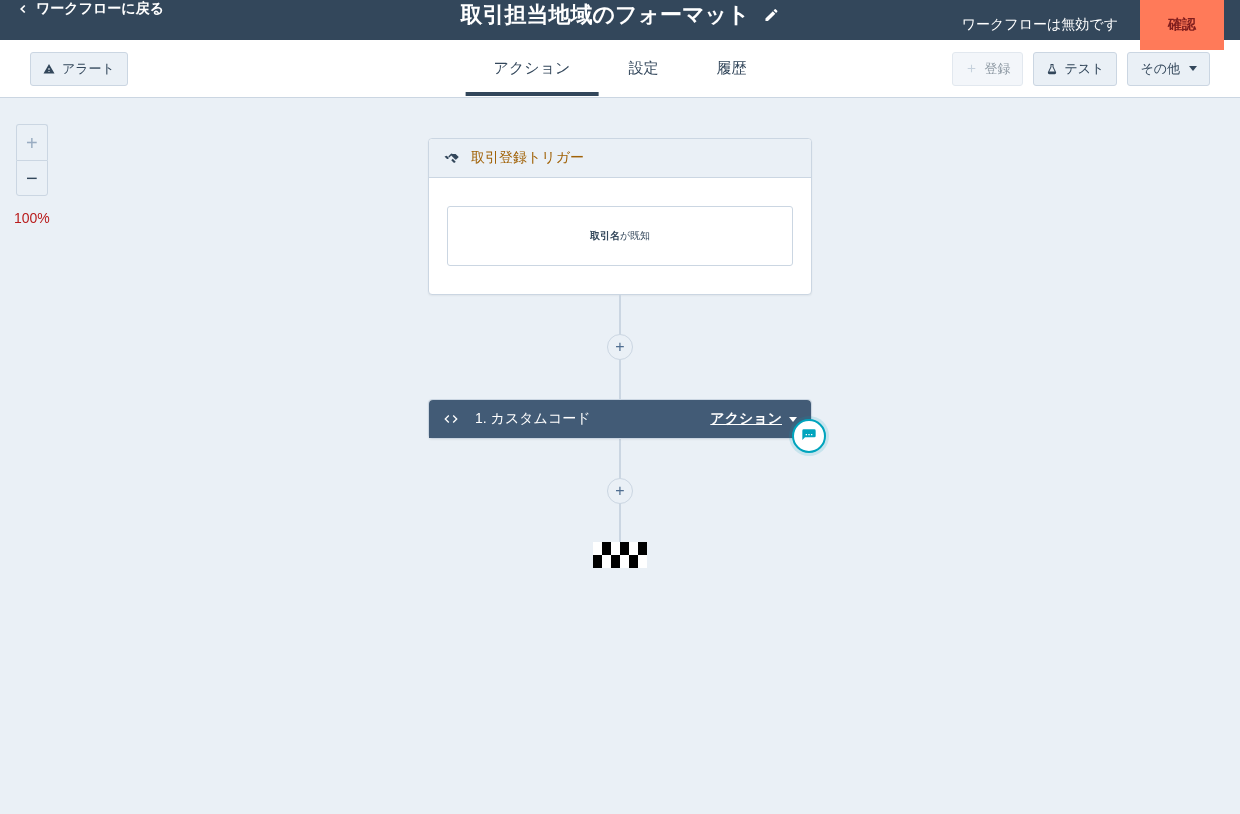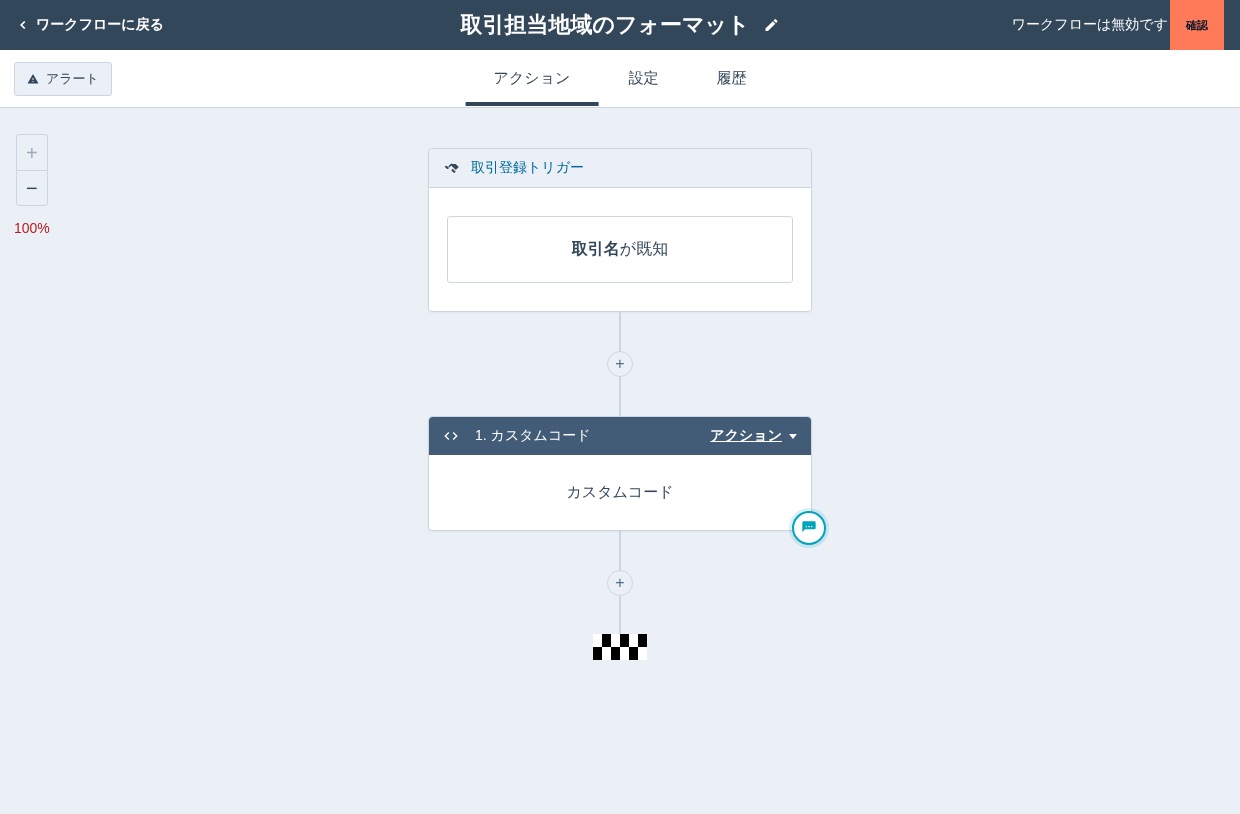--- a/index.html
+++ b/index.html
@@ -7,23 +7,23 @@
   font-family: -apple-system, BlinkMacSystemFont, "Segoe UI", Helvetica, Arial, sans-serif;
   background: #eaf0f6;
   width: 1240px;
   height: 814px;
   overflow: hidden;
 }
 
 
 .top-header {
   background: #33475b;
-  height: 50px;
-  display: flex;
-  align-items: center;
+  height: 40px;
+  display: flex;
+  align-items: flex-start;
   padding: 0 16px;
   position: relative;
 }
 .back-group {
   display: flex;
   align-items: center;
   gap: 6px;
   color: #fff;
   font-weight: 600;
   font-size: 14px;
@@ -43,45 +43,45 @@
 }
 .title-text {
   font-size: 22px;
   font-weight: 700;
 }
 .pencil-icon { width: 16px; height: 16px; }
 .right-group {
   margin-left: auto;
   display: flex;
   align-items: center;
-  gap: 2px;
+  gap: 22px;
 }
 .disabled-text {
   color: #fff;
   font-size: 14px;
   font-weight: 500;
 }
 .confirm-btn {
   background: #ff7a59;
-  color: #0f172a;
+  color: #7f1d1d;
   border: none;
-  padding: 0 16px;
+  padding: 0 28px;
   height: 50px;
-  font-size: 11px;
+  font-size: 14px;
   font-weight: 600;
   cursor: pointer;
 }
 
 
 .secondary-bar {
   background: #fff;
   height: 58px;
   display: flex;
   align-items: center;
-  padding: 0 14px;
+  padding: 0 30px;
   border-bottom: 1px solid #cbd6e2;
 }
 .alert-btn {
   border: 1px solid #cbd6e2;
   background: #eaf0f6;
   color: #33475b;
   border-radius: 3px;
   padding: 7px 12px;
   display: inline-flex;
   align-items: center;
@@ -197,34 +197,34 @@
   box-shadow: 0 1px 2px rgba(0,0,0,0.05);
 }
 .card-header-light {
   background: #eaf0f6;
   border-bottom: 1px solid #cbd6e2;
   border-radius: 4px 4px 0 0;
   padding: 10px 14px;
   display: flex;
   align-items: center;
   gap: 10px;
-  color: #0369a1;
+  color: #a16207;
   font-size: 14px;
   font-weight: 500;
 }
 .card-body {
   padding: 28px 18px;
 }
 .condition-box {
   border: 1px solid #cbd6e2;
   border-radius: 3px;
   padding: 22px 12px;
   text-align: center;
   color: #33475b;
-  font-size: 16px;
+  font-size: 10px;
 }
 .condition-box b { font-weight: 700; }
 
 .connector {
   width: 2px;
   height: 40px;
   background: #cbd6e2;
 }
 .plus-node {
   width: 26px; height: 26px;
@@ -356,20 +356,38 @@
       </svg>
     <span>アラート</span>
   </button>
 
   <div class="tabs">
     <div class="tab active">アクション</div>
     <div class="tab">設定</div>
     <div class="tab">履歴</div>
   </div>
 
+  <div class="secondary-right">
+    <button class="btn-outline disabled">
+      <svg class="enroll-icon" viewBox="0 0 24 24" fill="#99acc2">
+          <path d="M19 13h-6v6h-2v-6H5v-2h6V5h2v6h6v2z"></path>
+        </svg>
+      <span>登録</span>
+    </button>
+    <button class="btn-outline">
+      <svg class="flask-icon" viewBox="0 0 24 24" fill="#33475b">
+          <path d="M9 2v5.5L4 18a3 3 0 0 0 2.7 4.3h10.6A3 3 0 0 0 20 18l-5-10.5V2H9zm2 2h2v4l4.4 9.2H6.6L11 8V4z"></path>
+        </svg>
+      <span>テスト</span>
+    </button>
+    <button class="btn-outline">
+      <span>その他</span>
+      <span class="caret-down"></span>
+    </button>
+  </div>
 </div>
 
 <div class="canvas">
 
   <div class="zoom-controls">
     <button class="zoom-btn disabled">+</button>
     <button class="zoom-btn">−</button>
     <div class="zoom-level">100%</div>
   </div>
 
@@ -398,21 +416,20 @@
         <svg class="code-icon" viewBox="0 0 24 24" fill="#fff">
             <path d="M9.4 16.6 4.8 12l4.6-4.6L8 6l-6 6 6 6 1.4-1.4zm5.2 0 4.6-4.6-4.6-4.6L16 6l6 6-6 6-1.4-1.4z"></path>
           </svg>
         <span>1. カスタムコード</span>
         <span class="spacer"></span>
         <span class="action-dd">
           <span>アクション</span>
           <span class="caret-down"></span>
         </span>
       </div>
-      <div class="card-body-simple">カスタムコード</div>
 
       <div class="comment-bubble">
         <svg viewBox="0 0 24 24" fill="#00a4bd">
             <path d="M20 2H4a2 2 0 0 0-2 2v14l4-4h14a2 2 0 0 0 2-2V4a2 2 0 0 0-2-2zM7 9h2v2H7V9zm4 0h2v2h-2V9zm4 0h2v2h-2V9z"></path>
           </svg>
       </div>
     </div>
 
     <div class="connector"></div>
     <div class="plus-node">+</div>

